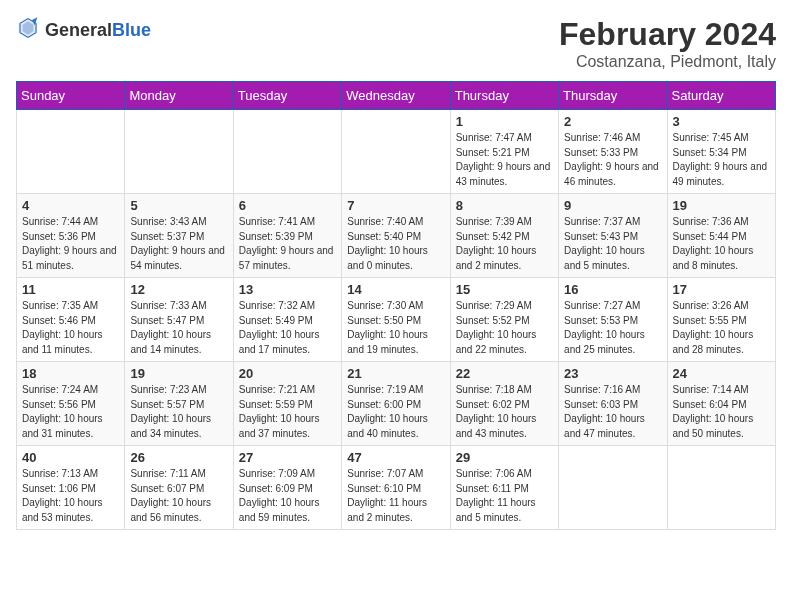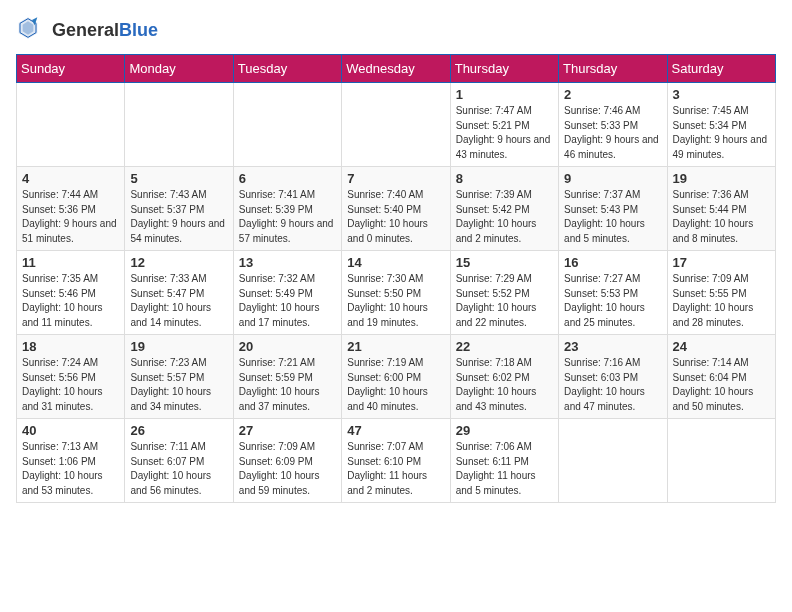--- a/index.html
+++ b/index.html
@@ -12,21 +12,21 @@
     }
     .header-area {
       display: flex;
       justify-content: space-between;
       align-items: flex-start;
       margin-bottom: 10px;
     }
     .logo {
       display: flex;
       align-items: center;
-      gap: 12px;
+      gap: 5px;
     }
     .logo-text-general {
       font-size: 18px;
       font-weight: bold;
       color: #333;
       line-height: 1;
     }
     .logo-text-blue {
       font-size: 18px;
       font-weight: bold;
@@ -48,21 +48,21 @@
     .location-title {
       font-size: 16px;
       color: #555;
     }
     .calendar-table {
       width: 100%;
       border-collapse: collapse;
       border: 1px solid #ccc;
     }
     .calendar-table th {
-      background-color: #be185d;
+      background-color: #a21caf;
       color: #fff;
       font-size: 13px;
       padding: 6px 4px;
       text-align: left;
       border: 1px solid #1a5fb4;
       font-weight: normal;
     }
     .calendar-table td {
       vertical-align: top;
       padding: 4px 5px;
@@ -107,20 +107,22 @@
         <polygon points="22,6 30,2 26,14" fill="#2a7abf"></polygon>
       </svg>
     </div>
     <div>
       <div>
         <span class="logo-text-general">General</span><span class="logo-text-blue">Blue</span>
       </div>
     </div>
   </div>
   <div class="title-block">
+    <div class="month-title">February 2024</div>
+    <div class="location-title">Costanzana, Piedmont, Italy</div>
   </div>
 </div>
 
 <table class="calendar-table">
   <thead>
     <tr>
 
     <th>Sunday</th>
         <th>Monday</th>
         <th>Tuesday</th>
@@ -161,21 +163,21 @@
       <tr class="row-shaded">
         <td>
           <span class="day-num">4</span>
           <div class="day-info">Sunrise: 7:44 AM
 Sunset: 5:36 PM
 Daylight: 9 hours
 and 51 minutes.</div>
         </td>
         <td>
           <span class="day-num">5</span>
-          <div class="day-info">Sunrise: 7:43 AM
+          <div class="day-info">Sunrise: 3:43 AM
 Sunset: 5:37 PM
 Daylight: 9 hours
 and 54 minutes.</div>
         </td>
         <td>
           <span class="day-num">6</span>
           <div class="day-info">Sunrise: 7:41 AM
 Sunset: 5:39 PM
 Daylight: 9 hours
 and 57 minutes.</div>
@@ -247,21 +249,21 @@
         </td>
         <td>
           <span class="day-num">16</span>
           <div class="day-info">Sunrise: 7:27 AM
 Sunset: 5:53 PM
 Daylight: 10 hours
 and 25 minutes.</div>
         </td>
         <td>
           <span class="day-num">17</span>
-          <div class="day-info">Sunrise: 7:09 AM
+          <div class="day-info">Sunrise: 3:26 AM
 Sunset: 5:55 PM
 Daylight: 10 hours
 and 28 minutes.</div>
         </td>
       </tr>
       <tr class="row-shaded">
         <td>
           <span class="day-num">18</span>
           <div class="day-info">Sunrise: 7:24 AM
 Sunset: 5:56 PM

